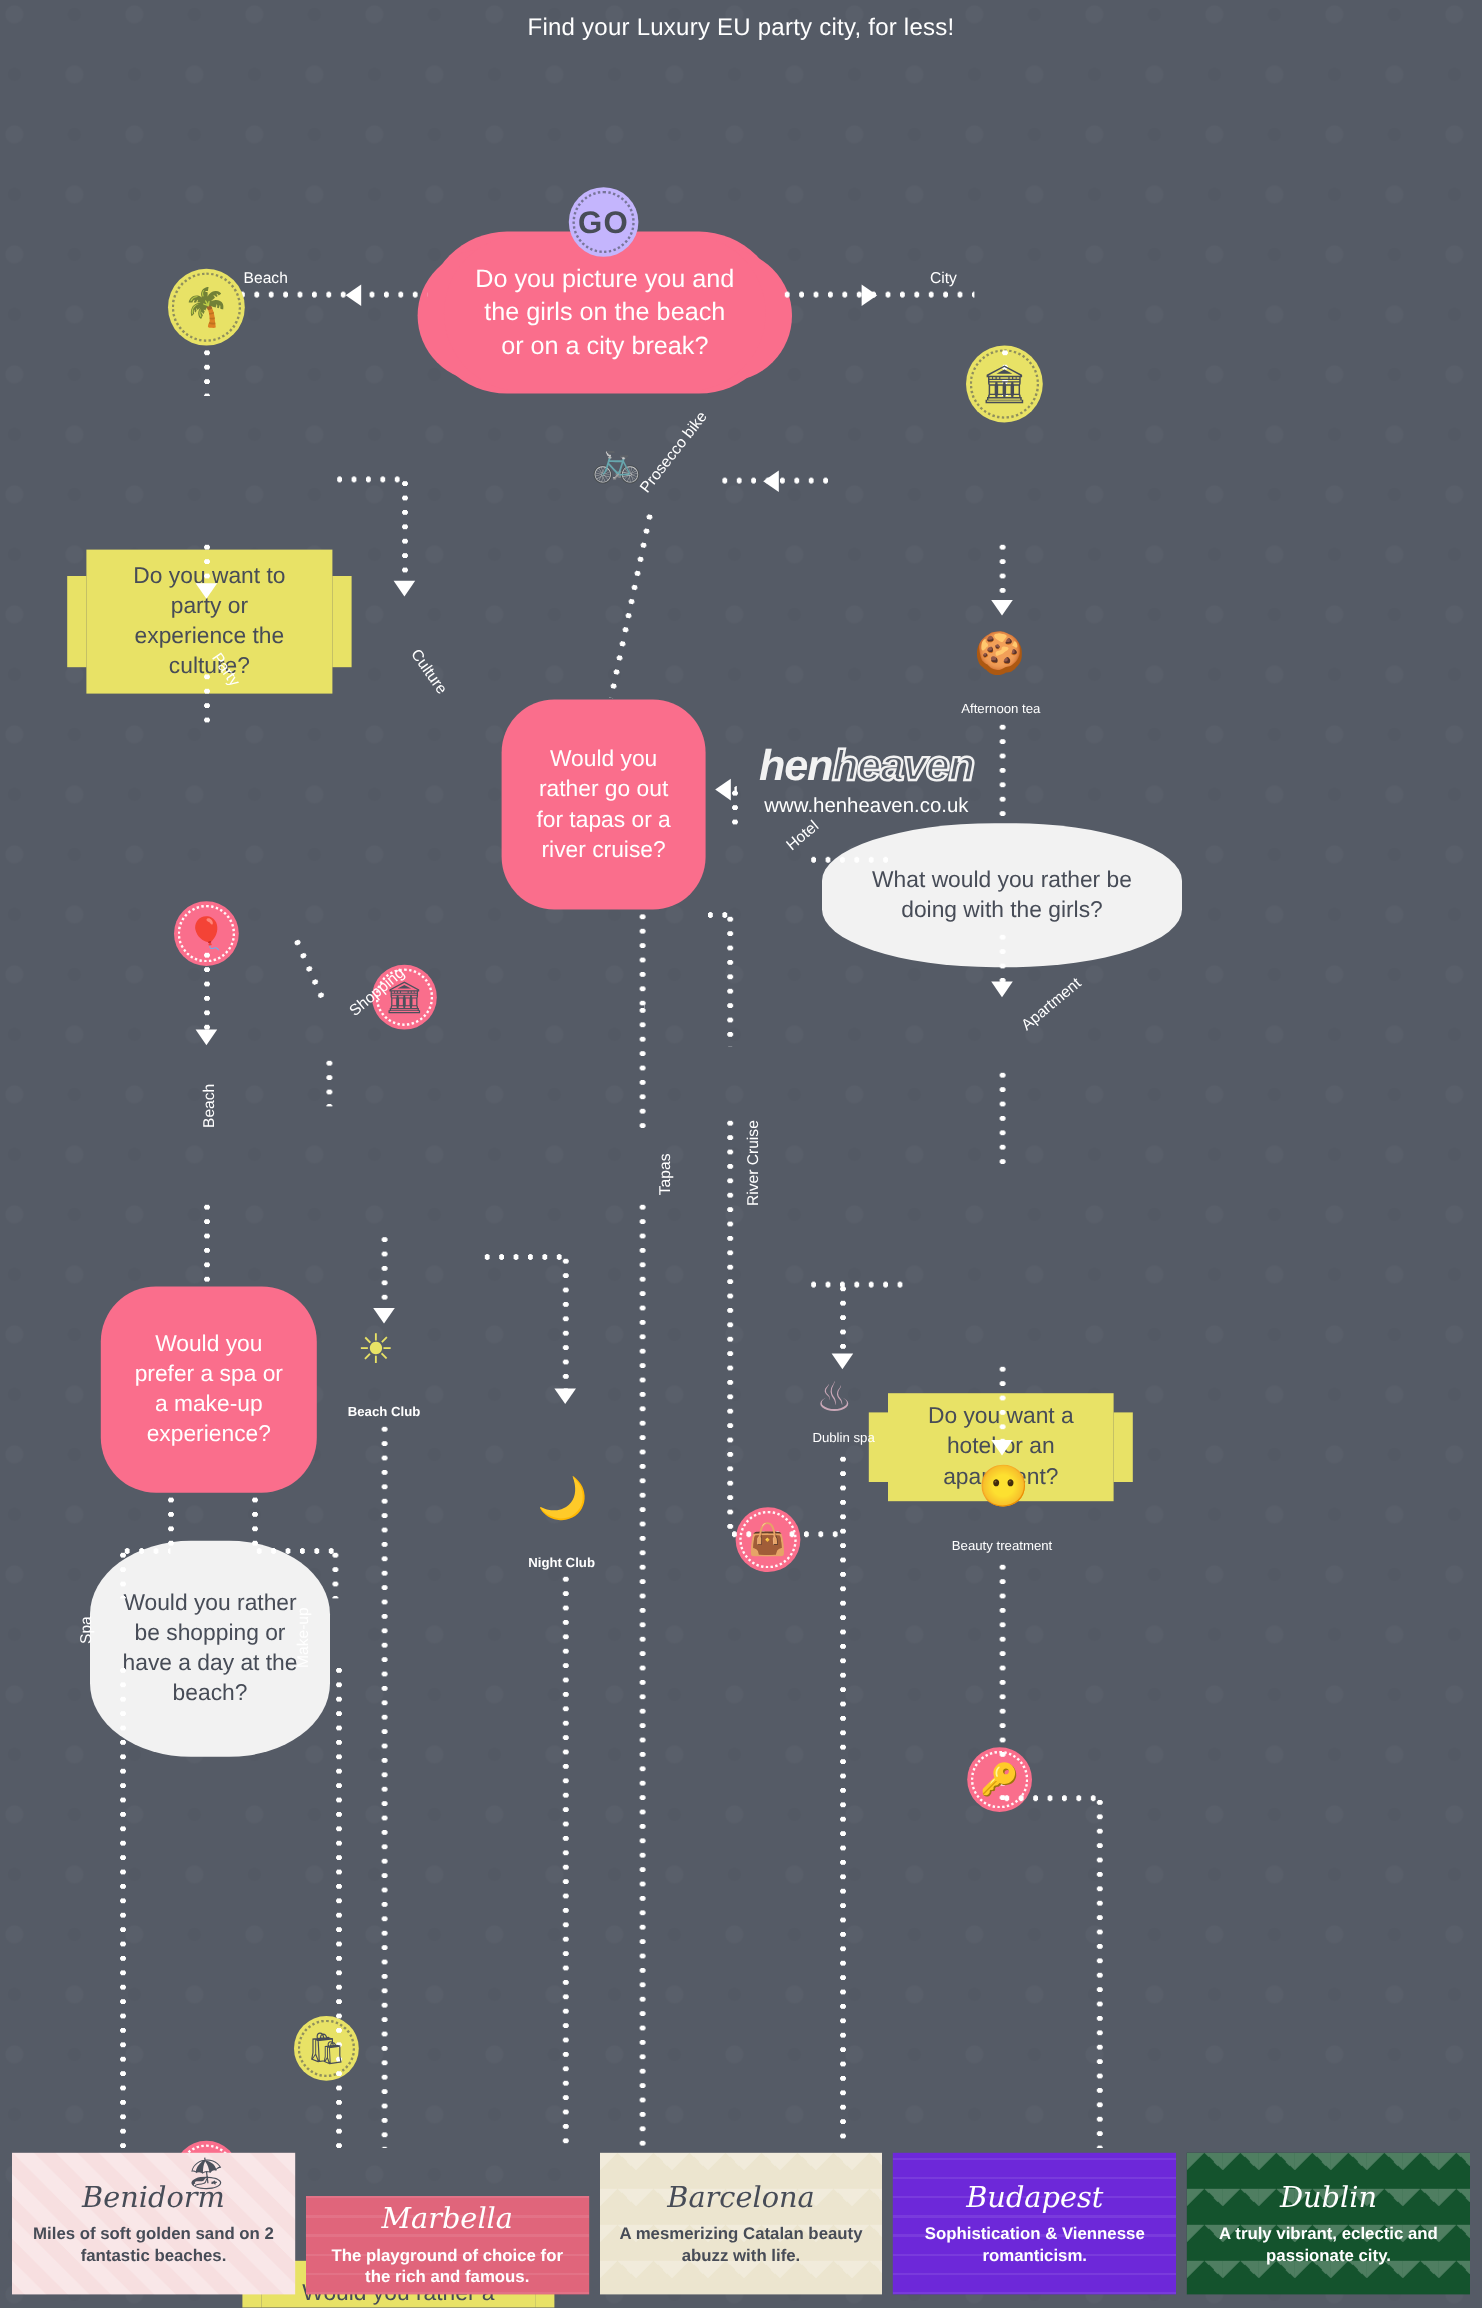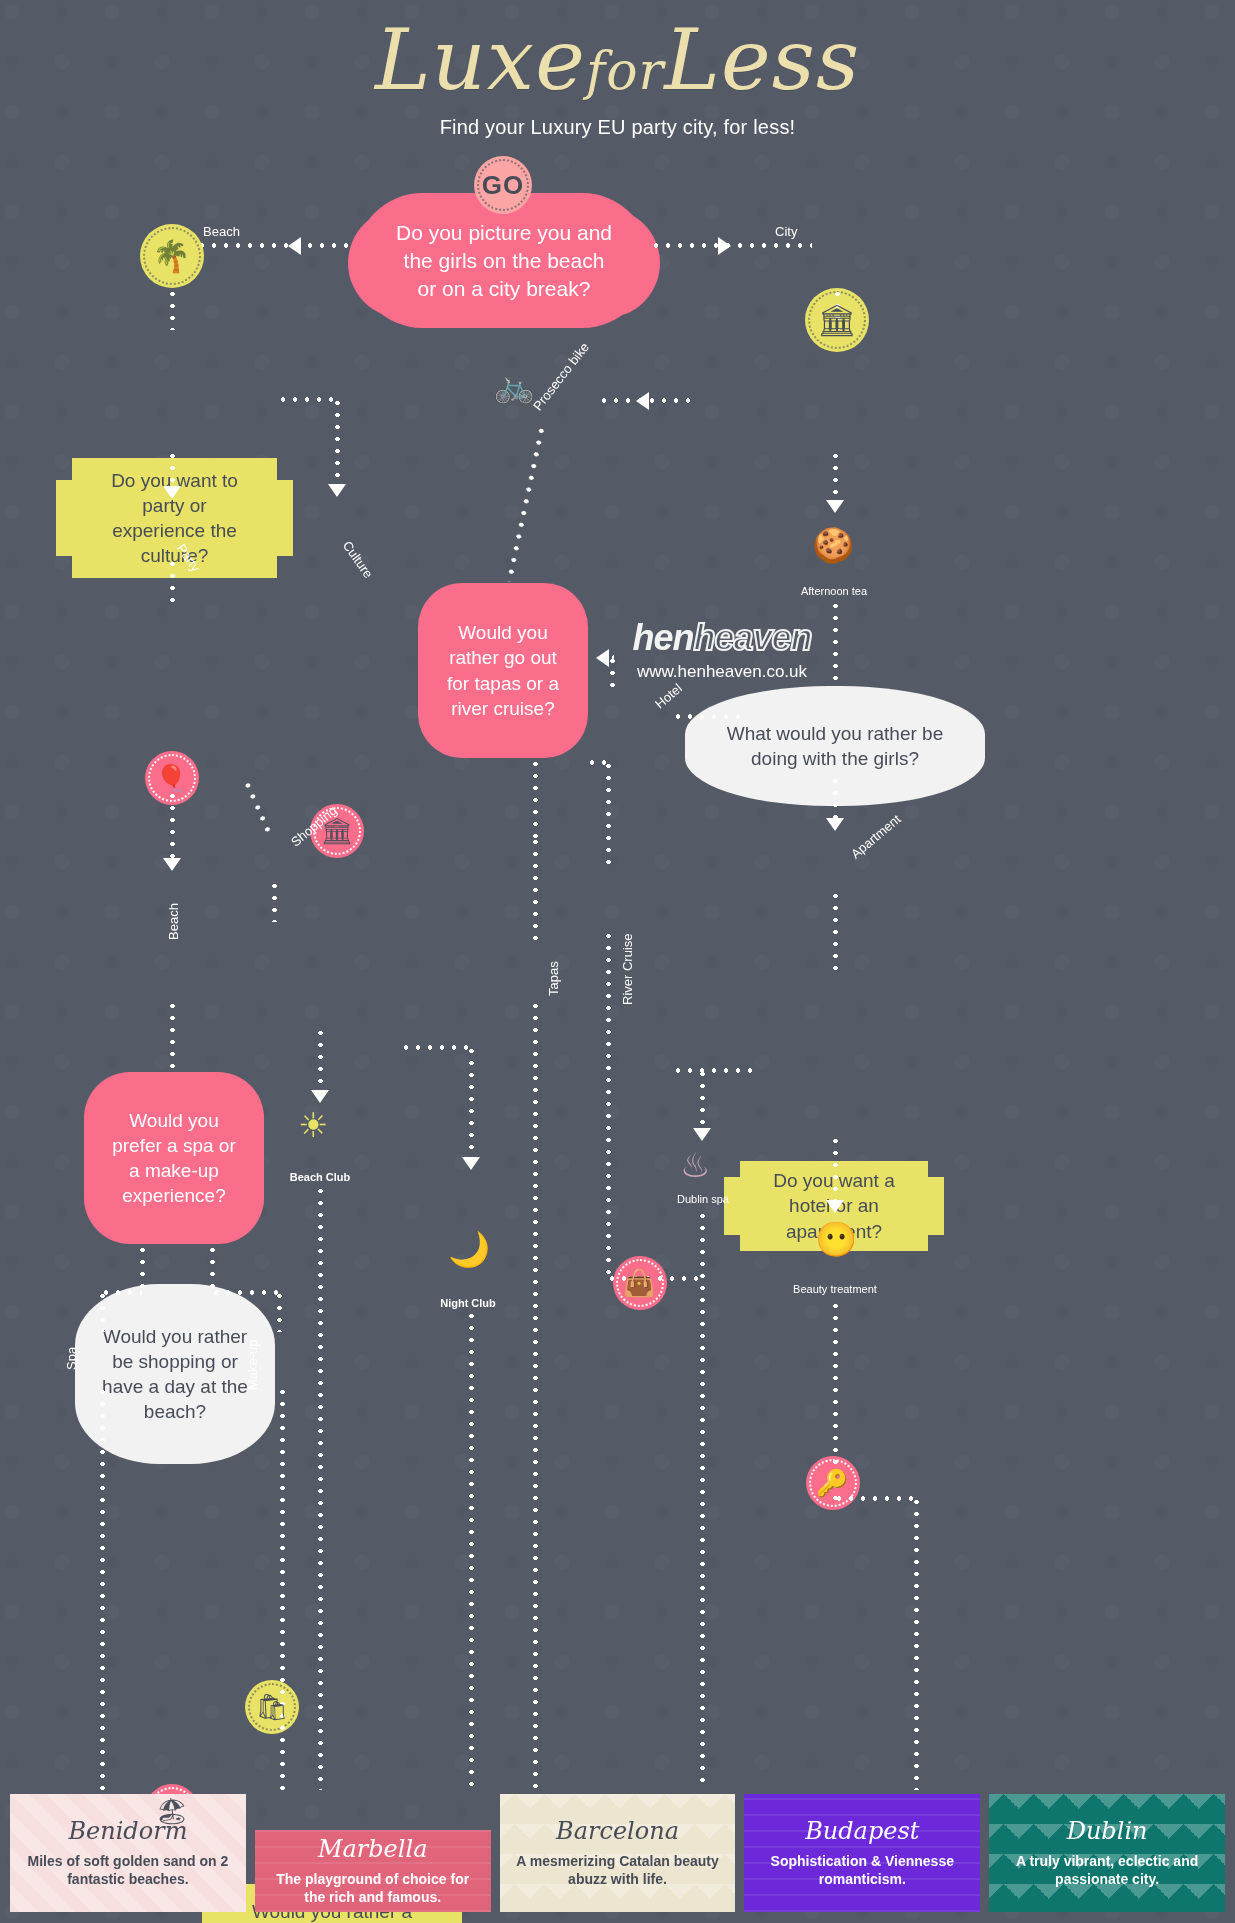--- a/index.html
+++ b/index.html
@@ -87,21 +87,21 @@
     border: 2px dotted rgba(71,76,87,.55);
   }
   .badge.pink::after { border-color: rgba(255,255,255,.95); }
   .badge .glyph { position:relative; z-index:2; }
   .badge.pink .glyph { color:#4c515c; }
 
   .badge-lg { width:64px; height:64px; font-size:31px; }
 
   .go-badge {
     width: 58px; height:58px; border-radius:50%;
-    background:#fca5a5; color:#474c57;
+    background:#c4b5fd; color:#474c57;
     display:flex; align-items:center; justify-content:center;
     font-size: 26px; font-weight:bold; letter-spacing:1px;
     position:absolute; z-index: 6;
   }
   .go-badge::after {
     content:""; position:absolute; inset:3px; border-radius:50%;
     border:2px dotted rgba(71,76,87,.6);
   }
   .go-badge span { position:relative; z-index:2; }
 
@@ -173,23 +173,20 @@
       linear-gradient(225deg, rgba(255,255,255,.5) 25%, transparent 25%);
     background-size: 30px 30px;
   }
 </style>
 </head>
 <body>
 
 <div id="bg-pattern"></div>
 
 <div id="header">
-  <div id="title">
-    <span>Luxe</span><span class="small">for</span><span>Less</span>
-  </div>
   <div id="subtitle">Find your Luxury EU party city, for less!</div>
 </div>
 
 <div id="logo-block">
   <div id="logo-word"><span class="a">hen</span><span class="b">heaven</span></div>
   <div id="logo-url">www.henheaven.co.uk</div>
 </div>
 
 <div class="node pink-blob q-text big" style="left:355px; top:193px; width:295px; height:135px; border-radius:72px;">
   <span>Do you picture you and the girls on the beach or on a city break?</span>
@@ -375,17 +372,17 @@
     <div class="city-desc" style="color:#ffffff;">The playground of choice for the rich and famous.</div>
   </div>
   <div class="city-card tex-chev" style="background:#ece5cf;">
     <div class="city-name" style="color:#474c57;">Barcelona</div>
     <div class="city-desc" style="color:#474c57;">A mesmerizing Catalan beauty abuzz with life.</div>
   </div>
   <div class="city-card tex-wave" style="background:#6d28d9;">
     <div class="city-name" style="color:#ffffff;">Budapest</div>
     <div class="city-desc" style="color:#ffffff;">Sophistication &amp; Viennesse romanticism.</div>
   </div>
-  <div class="city-card tex-chev" style="background:#0f766e;">
+  <div class="city-card tex-chev" style="background:#14532d;">
     <div class="city-name" style="color:#ffffff;">Dublin</div>
     <div class="city-desc" style="color:#ffffff;">A truly vibrant, eclectic and passionate city.</div>
   </div>
 </div>
 
 </body></html>

